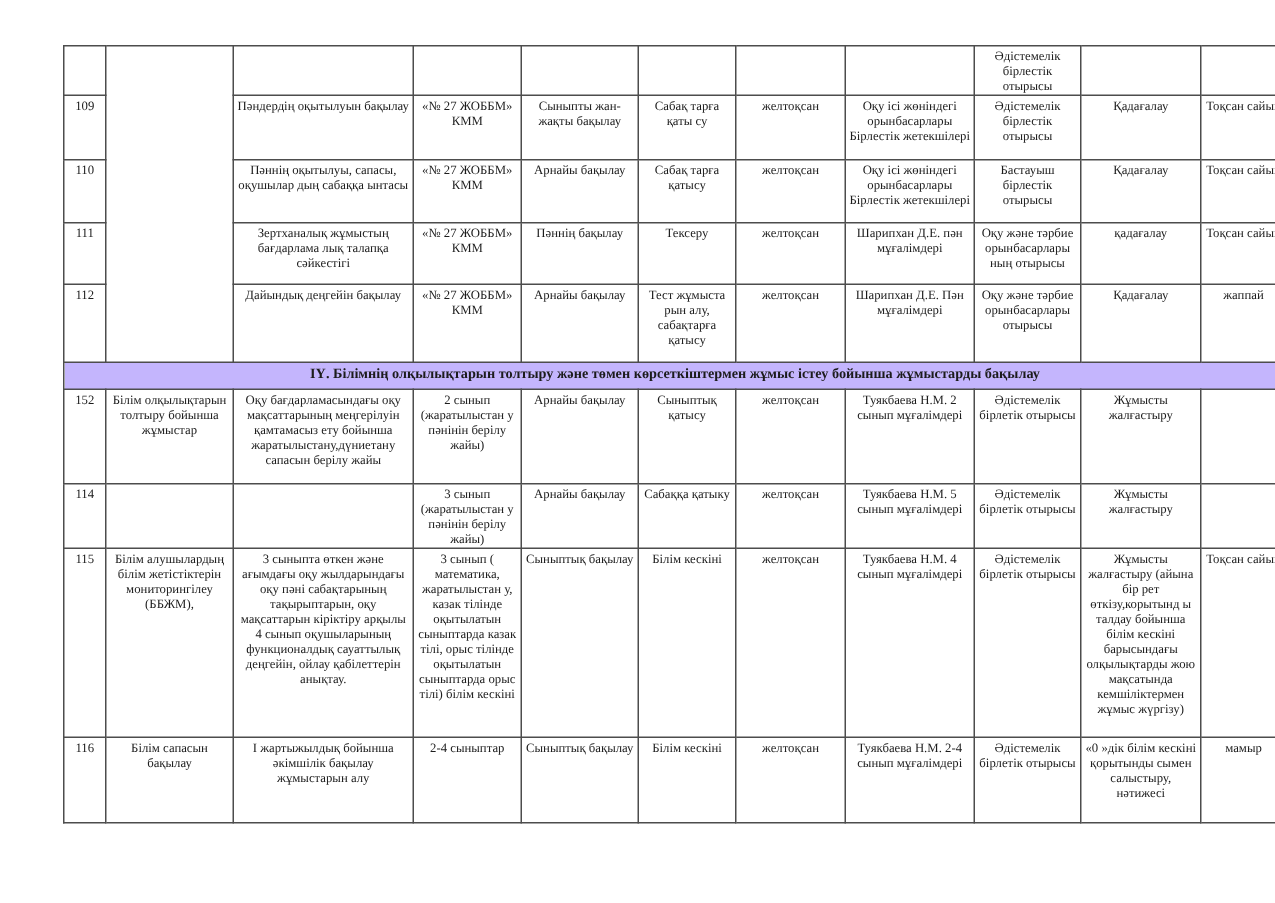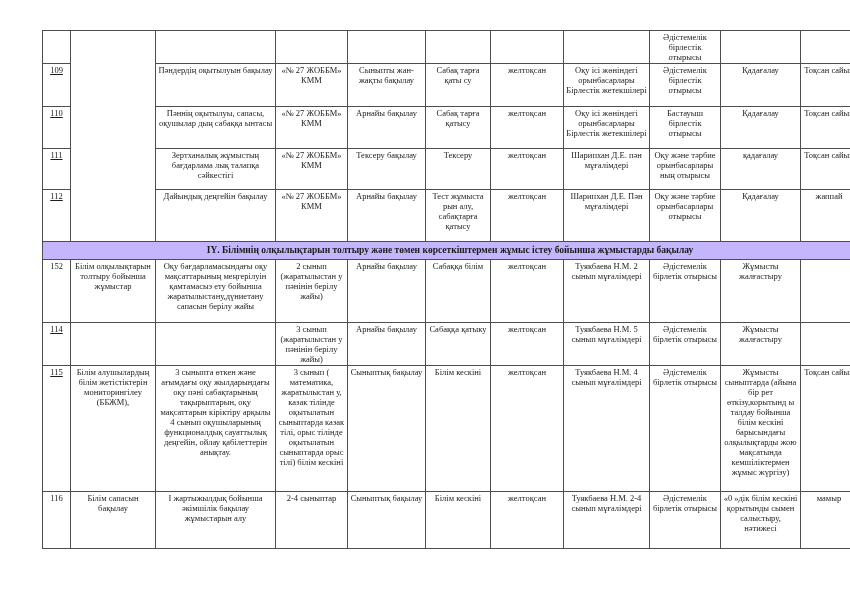--- a/index.html
+++ b/index.html
@@ -26,21 +26,21 @@
     border: 1px solid #4d4d4d;
     vertical-align: top;
     text-align: center;
     padding: 1px 2px;
     font-size: 8.5px;
     line-height: 1.18;
     color: #1c1c1c;
     overflow: hidden;
     word-wrap: break-word;
   }
-  td.vbot { vertical-align: bottom; text-decoration: underline; }
+  td.vbot { vertical-align: bottom; }
   td.vmid { vertical-align: middle; }
   td.num  { text-align: center; }
   tr.section-row td {
     background: #c4b5fd;
     font-weight: bold;
     font-size: 9.5px;
     vertical-align: middle;
     padding: 2px;
   }
 </style>
@@ -97,21 +97,21 @@
         <td>желтоқсан</td>
         <td>Оқу ісі жөніндегі орынбасарлары Бірлестік жетекшілері</td>
         <td>Бастауыш бірлестік отырысы</td>
         <td>Қадағалау</td>
         <td>Тоқсан сайын</td>
       </tr>
       <tr style="height:41px">
         <td class="num vbot">111</td>
         <td>Зертханалық жұмыстың бағдарлама лық талапқа сәйкестігі</td>
         <td>«№ 27 ЖОББМ» КММ</td>
-        <td>Тексеру бақылау</td>
+        <td>Пәннің бақылау</td>
         <td>Тексеру</td>
         <td>желтоқсан</td>
         <td>Шарипхан Д.Е. пән мұғалімдері</td>
         <td>Оқу және тәрбие орынбасарлары ның отырысы</td>
         <td>қадағалау</td>
         <td>Тоқсан сайын</td>
       </tr>
       <tr style="height:52px">
         <td class="num vbot">112</td>
         <td>Дайындық деңгейін бақылау</td>
@@ -126,21 +126,21 @@
       </tr>
       <tr class="section-row" style="height:18px">
         <td colspan="11">ІҮ. Білімнің олқылықтарын толтыру және төмен көрсеткіштермен жұмыс істеу бойынша жұмыстарды бақылау</td>
       </tr>
       <tr style="height:63px">
         <td class="num">152</td>
         <td>Білім олқылықтарын толтыру бойынша жұмыстар</td>
         <td>Оқу бағдарламасындағы оқу мақсаттарының меңгерілуін қамтамасыз ету бойынша жаратылыстану,дүниетану сапасын берілу жайы</td>
         <td>2 сынып (жаратылыстан у пәнінін берілу жайы)</td>
         <td>Арнайы бақылау</td>
-        <td>Сабаққа білім</td>
+        <td>Сыныптық қатысу</td>
         <td>желтоқсан</td>
         <td>Туякбаева Н.М. 2 сынып мұғалімдері</td>
         <td>Әдістемелік бірлетік отырысы</td>
         <td>Жұмысты жалғастыру</td>
         <td></td>
       </tr>
       <tr style="height:42px">
         <td class="num vbot">114</td>
         <td></td>
         <td></td>
@@ -156,21 +156,21 @@
       <tr style="height:126px">
         <td class="num vbot">115</td>
         <td class="vmid">Білім алушылардың білім жетістіктерін мониторингілеу (ББЖМ),</td>
         <td>3 сыныпта өткен және ағымдағы оқу жылдарындағы оқу пәні сабақтарының тақырыптарын, оқу мақсаттарын кіріктіру арқылы 4 сынып оқушыларының функционалдық сауаттылық деңгейін, ойлау қабілеттерін анықтау.</td>
         <td>3 сынып ( математика, жаратылыстан у, казак тілінде оқытылатын сыныптарда казак тілі, орыс тілінде оқытылатын сыныптарда орыс тілі) білім кескіні</td>
         <td>Сыныптық бақылау</td>
         <td>Білім кескіні</td>
         <td>желтоқсан</td>
         <td>Туякбаева Н.М. 4 сынып мұғалімдері</td>
         <td>Әдістемелік бірлетік отырысы</td>
-        <td>Жұмысты сыныптарда (айына бір рет өткізу,корытынд ы талдау бойынша білім кескіні барысындағы олқылықтарды жою мақсатында кемшіліктермен жұмыс жүргізу)</td>
+        <td>Жұмысты жалғастыру (айына бір рет өткізу,корытынд ы талдау бойынша білім кескіні барысындағы олқылықтарды жою мақсатында кемшіліктермен жұмыс жүргізу)</td>
         <td>Тоқсан сайын</td>
       </tr>
       <tr style="height:57px">
         <td class="num">116</td>
         <td>Білім сапасын бақылау</td>
         <td>I жартыжылдық бойынша әкімшілік бақылау жұмыстарын алу</td>
         <td>2-4 сыныптар</td>
         <td>Сыныптық бақылау</td>
         <td>Білім кескіні</td>
         <td>желтоқсан</td>

